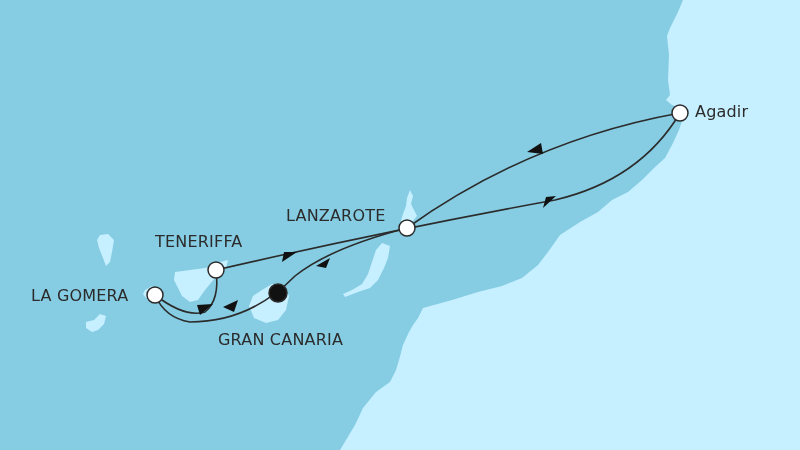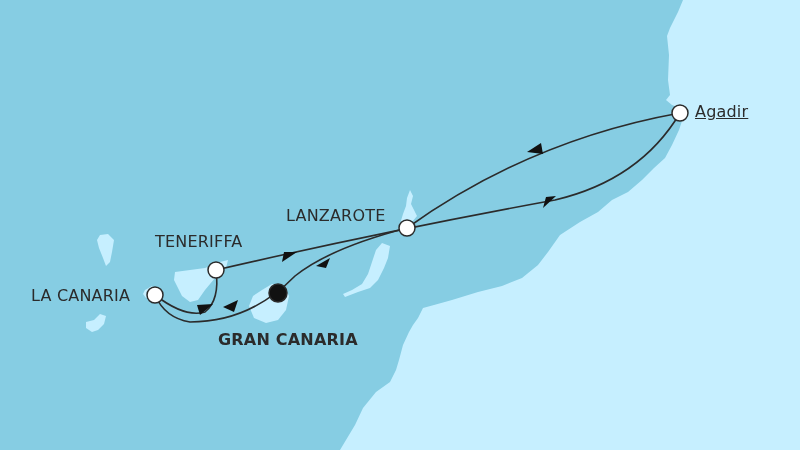--- a/index.html
+++ b/index.html
@@ -56,18 +56,18 @@
 
     <g stroke="#2b2b2b" stroke-width="1.5">
       <circle cx="680" cy="113" r="8" fill="#ffffff"></circle>
       <circle cx="407" cy="228" r="8" fill="#ffffff"></circle>
       <circle cx="216" cy="270" r="8" fill="#ffffff"></circle>
       <circle cx="155" cy="295" r="8" fill="#ffffff"></circle>
       <circle cx="278" cy="293" r="9" fill="#111111"></circle>
     </g>
   </svg>
 
-  <div class="label" style="left:695px; top:102px;text-decoration:underline;">Agadir</div>
+  <div class="label" style="left:695px; top:102px;">Agadir</div>
   <div class="label" style="left:155px; top:232px;">TENERIFFA</div>
   <div class="label" style="left:286px; top:206px;">LANZAROTE</div>
-  <div class="label" style="left:31px; top:286px;">LA CANARIA</div>
-  <div class="label" style="left:218px; top:330px;font-weight:bold;">GRAN CANARIA</div>
+  <div class="label" style="left:31px; top:286px;">LA GOMERA</div>
+  <div class="label" style="left:218px; top:330px;">GRAN CANARIA</div>
 </div>
 
 </body></html>

